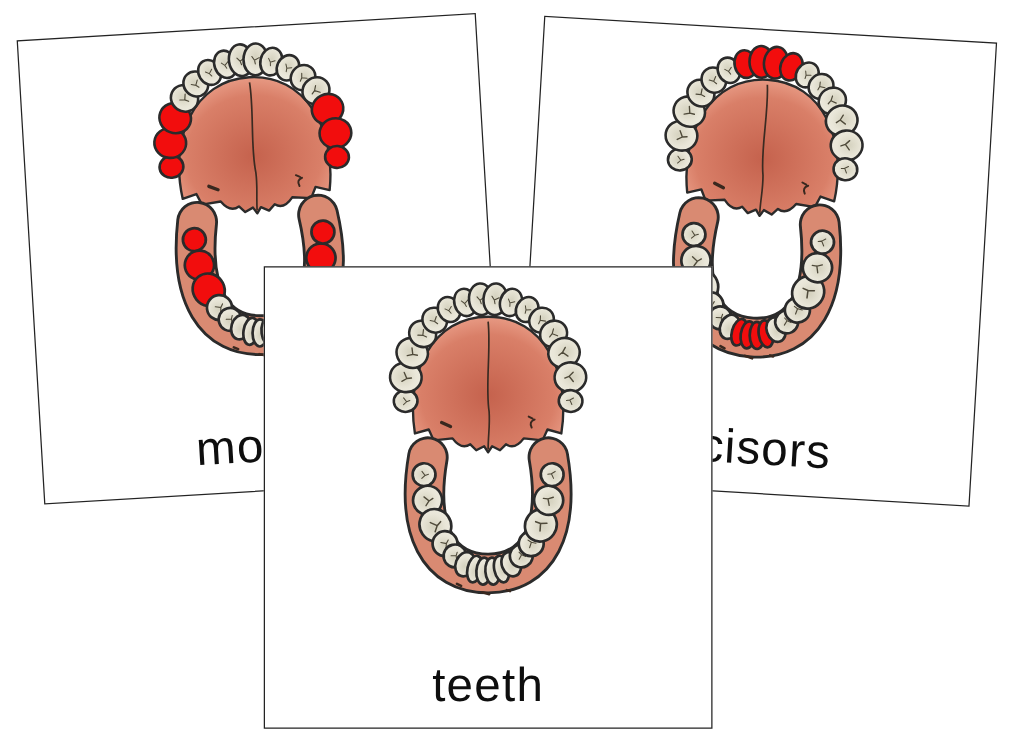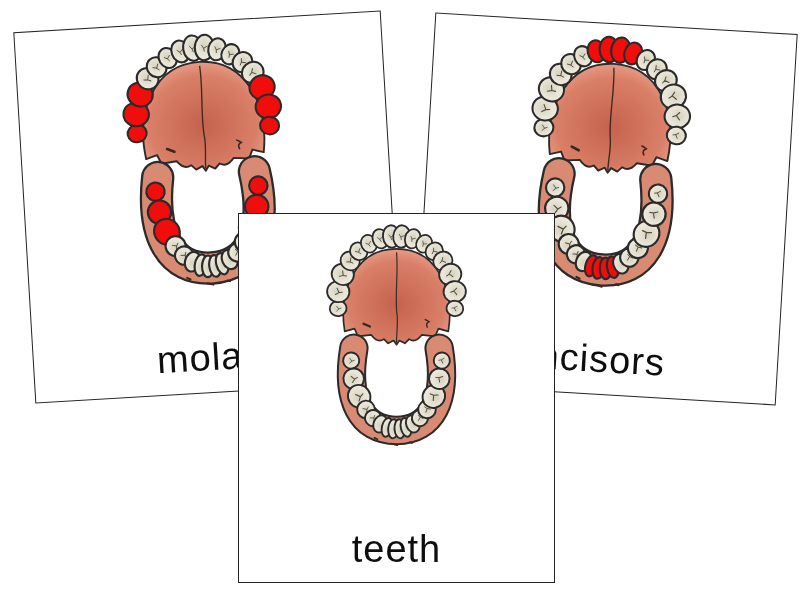--- a/index.html
+++ b/index.html
@@ -12,21 +12,21 @@
     font-family: "Liberation Sans", sans-serif;
   }
   .card {
     position: absolute;
     background: #ffffff;
     border: 1.5px solid #232323;
     box-sizing: border-box;
   }
   .card-left  { left: 24px;  top: 21px;  width: 368px; height: 372px; transform: rotate(-3.4deg); z-index: 1; }
   .card-right { left: 424px; top: 23px;  width: 363px; height: 372px; transform: rotate(3.4deg);  z-index: 1; }
-  .card-center{ left: 238px; top: 213px; width: 317px; height: 370px; z-index: 2; }
+  .card-center{ left: 211px; top: 213px; width: 359px; height: 370px; z-index: 2; }
   .diagram {
     position: absolute;
     left: 0; top: 0;
     width: 100%; height: 100%;
     display: block;
   }
   .label {
     position: absolute;
     left: 0; right: 0;
     top: 313px;

